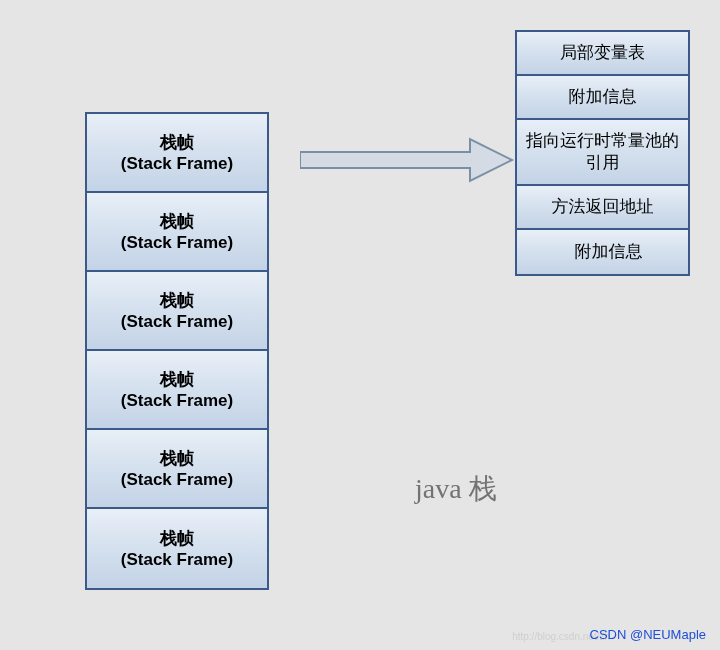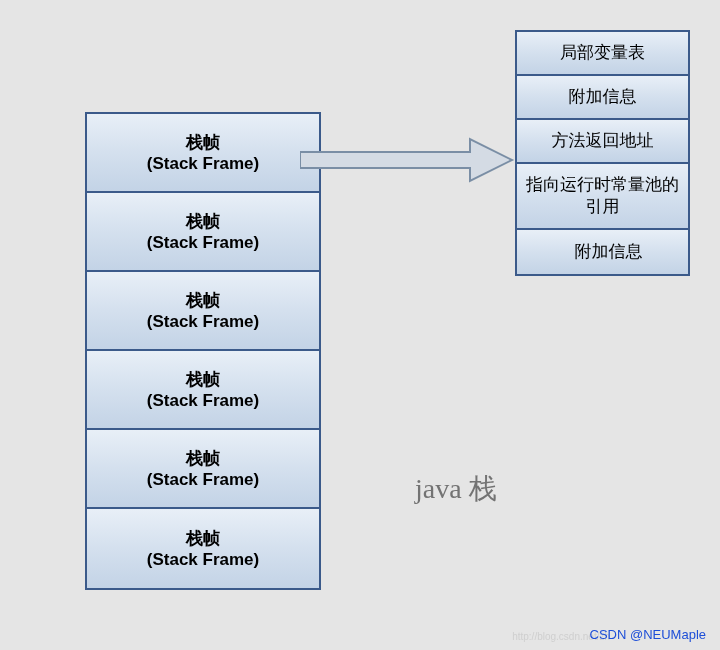--- a/index.html
+++ b/index.html
@@ -8,21 +8,21 @@
       height: 650px;
       background: #e5e5e5;
       font-family: "Microsoft YaHei", SimSun, Arial, sans-serif;
       position: relative;
       overflow: hidden;
     }
     .stack-container {
       position: absolute;
       left: 85px;
       top: 112px;
-      width: 236px;
+      width: 184px;
       border: 2px solid #3b5a8a;
     }
     .stack-frame {
       height: 79px;
       background: linear-gradient(to bottom, #e8eff7 0%, #d4e0ee 50%, #c3d3e6 100%);
       border-bottom: 2px solid #3b5a8a;
       display: flex;
       flex-direction: column;
       align-items: center;
       justify-content: center;
@@ -117,24 +117,24 @@
 </div>
 
 <div class="detail-container">
   <div class="detail-row">
       <span>局部变量表</span>
     </div>
   <div class="detail-row">
       <span>附加信息</span>
     </div>
   <div class="detail-row">
-      <span>方法返回地址</span>
+      <span>指向运行时常量池的引用</span>
     </div>
   <div class="detail-row">
-      <span>指向运行时常量池的引用</span>
+      <span>方法返回地址</span>
     </div>
   <div class="detail-row">
       <span>附加信息</span>
     </div>
 </div>
 
 <svg class="arrow" viewBox="0 0 215 50">
   <polygon points="0,17 170,17 170,4 212,25 170,46 170,33 0,33" stroke-width="2" fill="#d4dbe4" stroke="#7a8ea5"></polygon>
 </svg>
 

